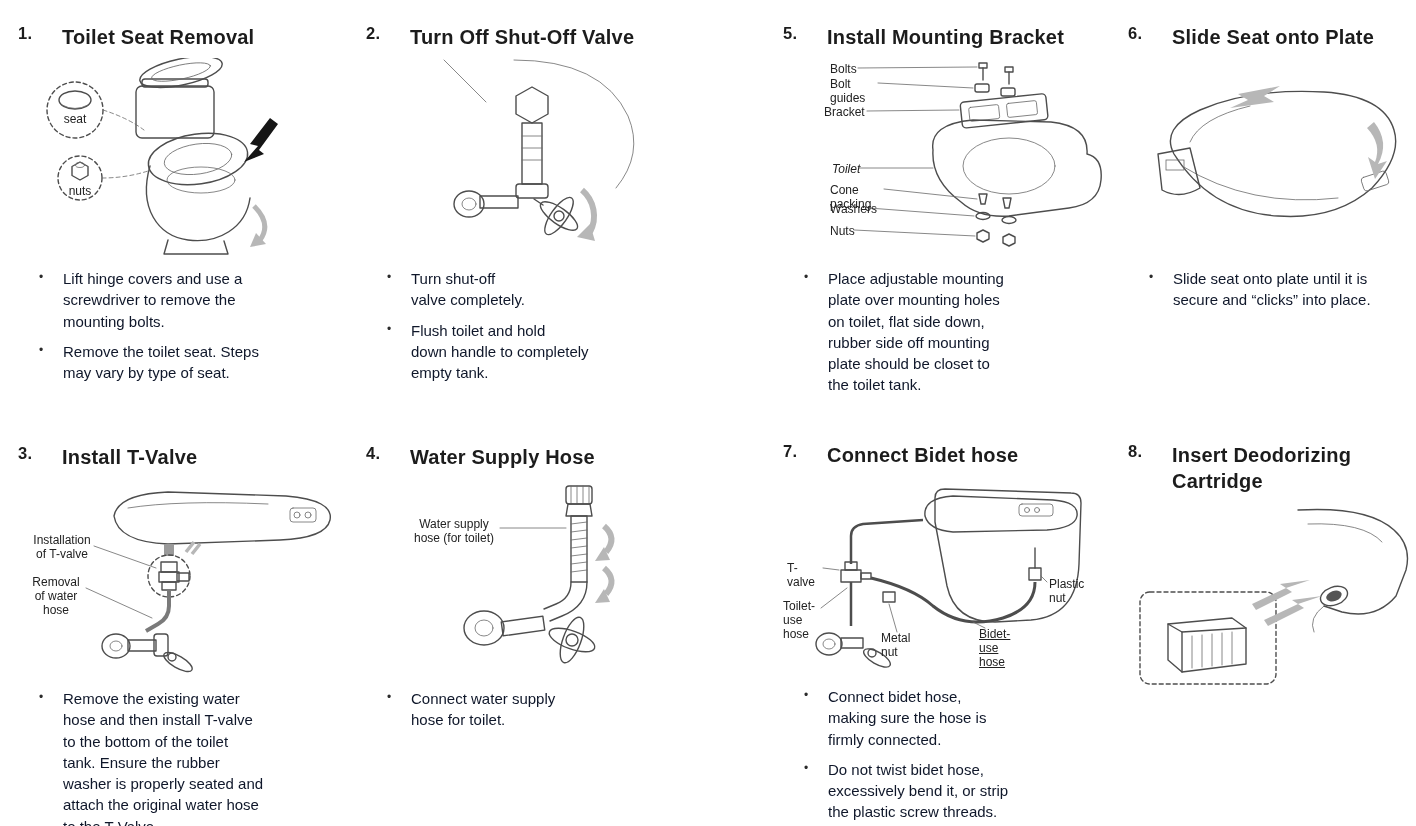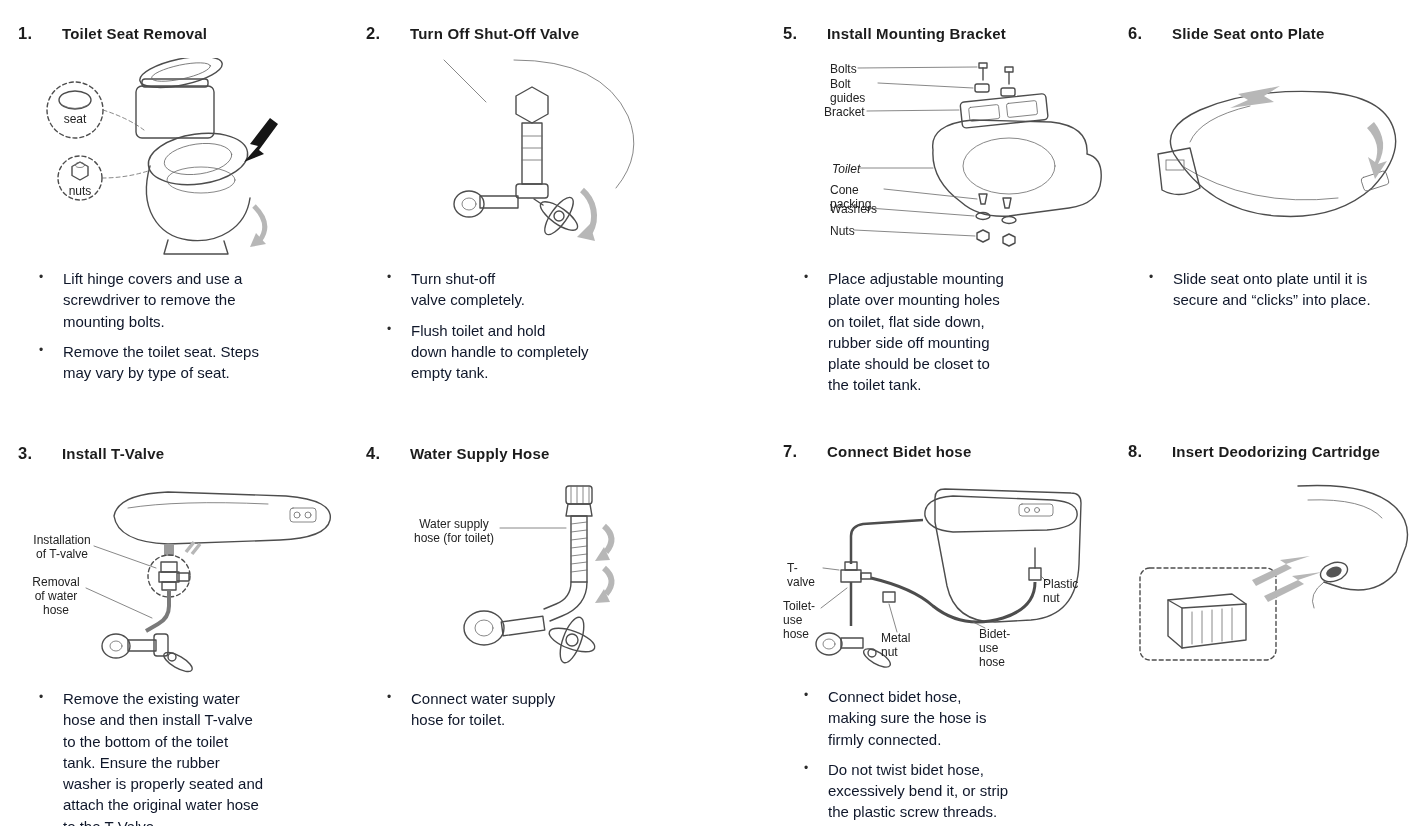--- a/index.html
+++ b/index.html
@@ -2,21 +2,21 @@
 <html><head>
 <meta charset="utf-8">
 <style>
   html,body{margin:0;padding:0;background:#fff;}
   body{width:1416px;height:826px;position:relative;overflow:hidden;
        font-family:"Liberation Sans", sans-serif;color:#1c1c1c;}
   .sheet{position:absolute;inset:0;background:#fff;}
   .step{position:absolute;}
   .step-head{display:flex;align-items:flex-start;min-height:28px;}
   .step-num{flex:0 0 44px;font-weight:bold;font-size:16.5px;letter-spacing:.2px;}
-  .step-title{font-weight:bold;font-size:15px;letter-spacing:.2px;line-height:1.3;}
+  .step-title{font-weight:bold;font-size:20px;letter-spacing:.2px;line-height:1.3;}
   .illus{position:relative;height:200px;margin-top:6px;}
   .illus svg{position:absolute;inset:0;width:100%;height:100%;}
   .ilabel{position:absolute;font-size:12px;line-height:1.15;color:#222;}
   .ilabel.ctr{text-align:center;}
   .bullets{margin-top:10px;padding-left:19px;width:262px;}
   .bullet{position:relative;padding-left:26px;margin-bottom:9px;font-size:15px;
           line-height:1.42;color:#0f172a;}
   .bullet::before{content:"•";position:absolute;left:2px;top:1px;font-size:12px;color:#2b2b2b;}
   .bullet-text{white-space:pre-line;}
   
@@ -357,22 +357,22 @@
 
         <line class="tn" x1="40" y1="92" x2="56" y2="94"></line>
         <line class="tn" x1="38" y1="132" x2="64" y2="112"></line>
         <line class="tn" x1="114" y1="156" x2="106" y2="128"></line>
         <line class="tn" x1="202" y1="152" x2="190" y2="146"></line>
         <line class="tn" x1="264" y1="106" x2="258" y2="100"></line>
       </svg>
       <span class="ilabel" style="left:4px;top:86px;width:36px;">T-valve</span>
       <span class="ilabel" style="left:0px;top:124px;width:38px;">Toilet-use hose</span>
       <span class="ilabel" style="left:98px;top:156px;width:48px;">Metal nut</span>
-      <span class="ilabel" style="left:196px;top:152px;width:42px;">Bidet-use hose</span>
-      <span class="ilabel" style="left:260px;top:102px;width:36px;">Plastic nut</span>
+      <span class="ilabel" style="left:196px;top:152px;width:42px;text-decoration:underline;">Bidet-use hose</span>
+      <span class="ilabel" style="left:266px;top:102px;width:36px;">Plastic nut</span>
     </div>
     <div class="bullets">
       <div class="bullet"><span class="bullet-text">Connect bidet hose,
 making sure the hose is
 firmly connected.</span></div>
       <div class="bullet"><span class="bullet-text">Do not twist bidet hose,
 excessively bend it, or strip
 the plastic screw threads.</span></div>
     </div>
   </div>

